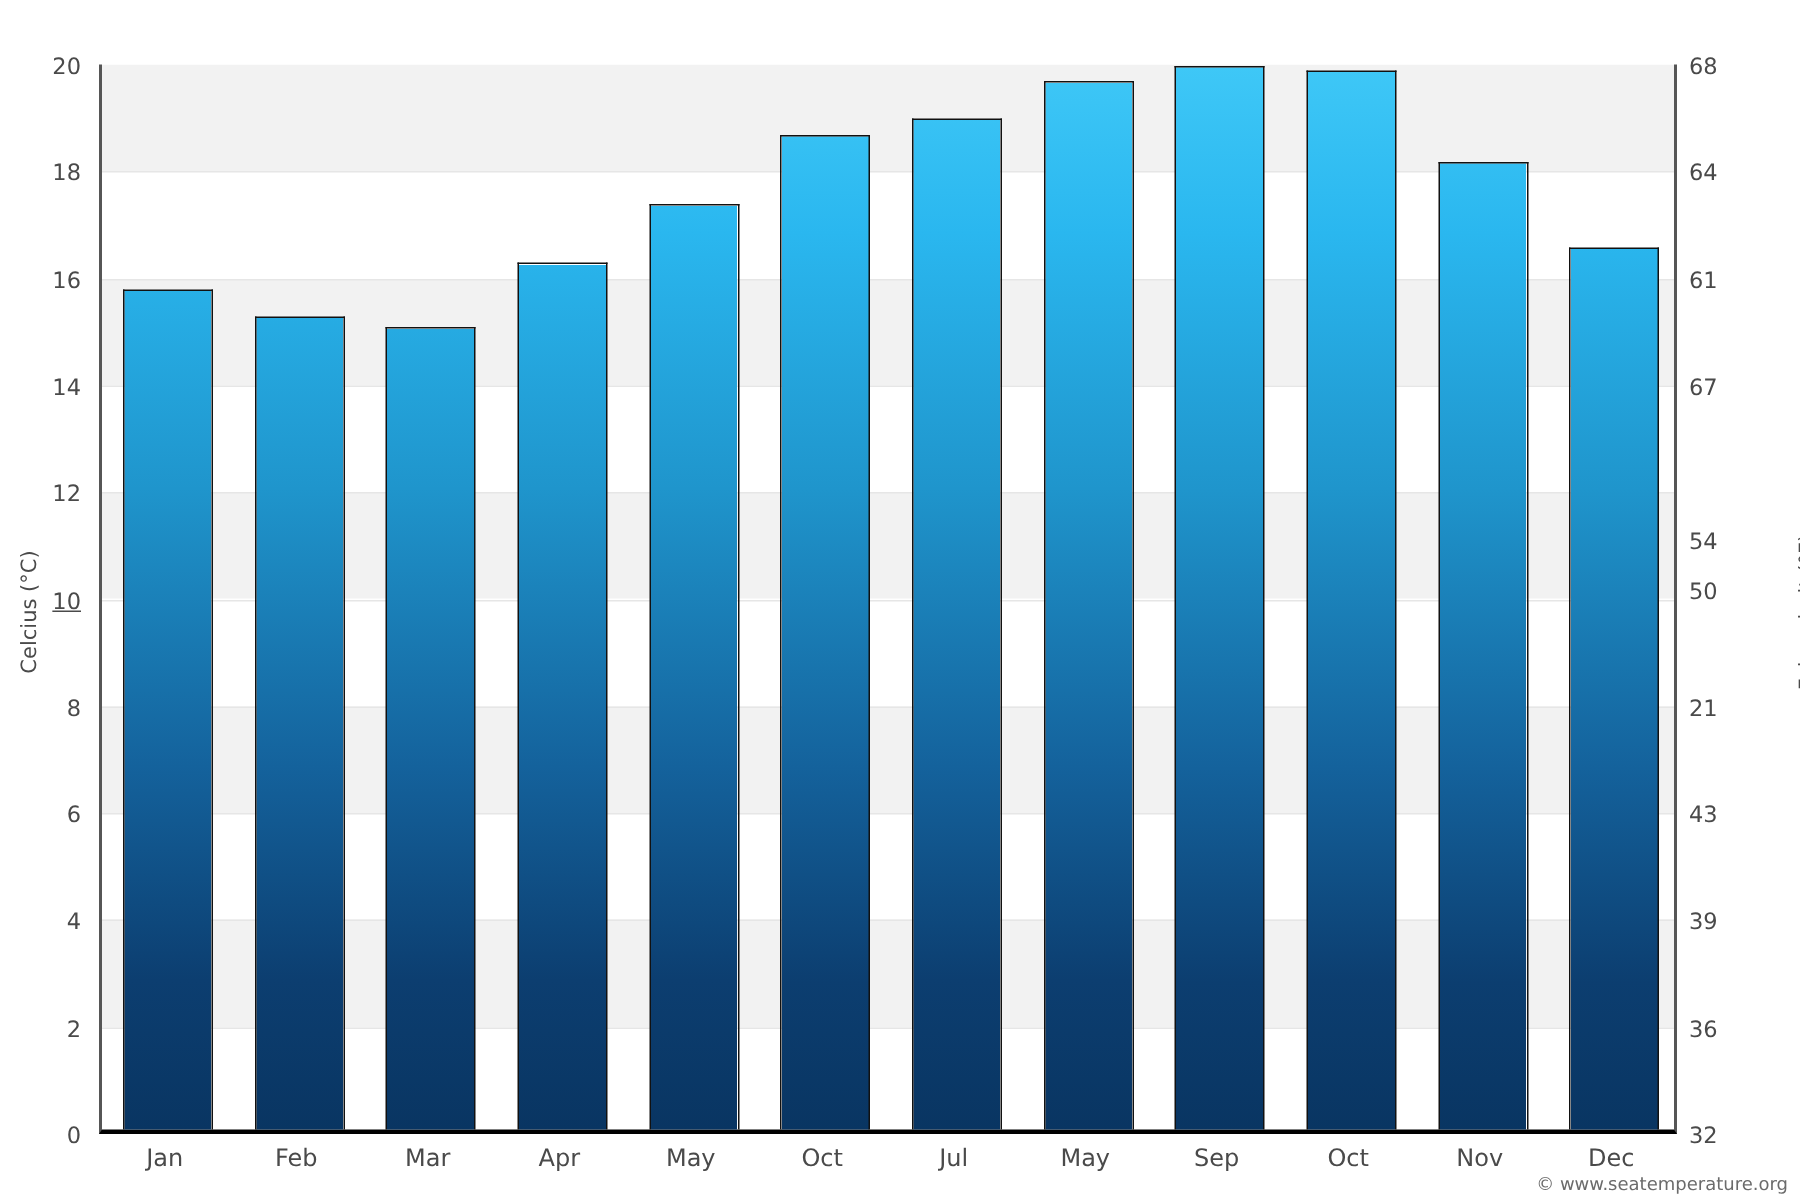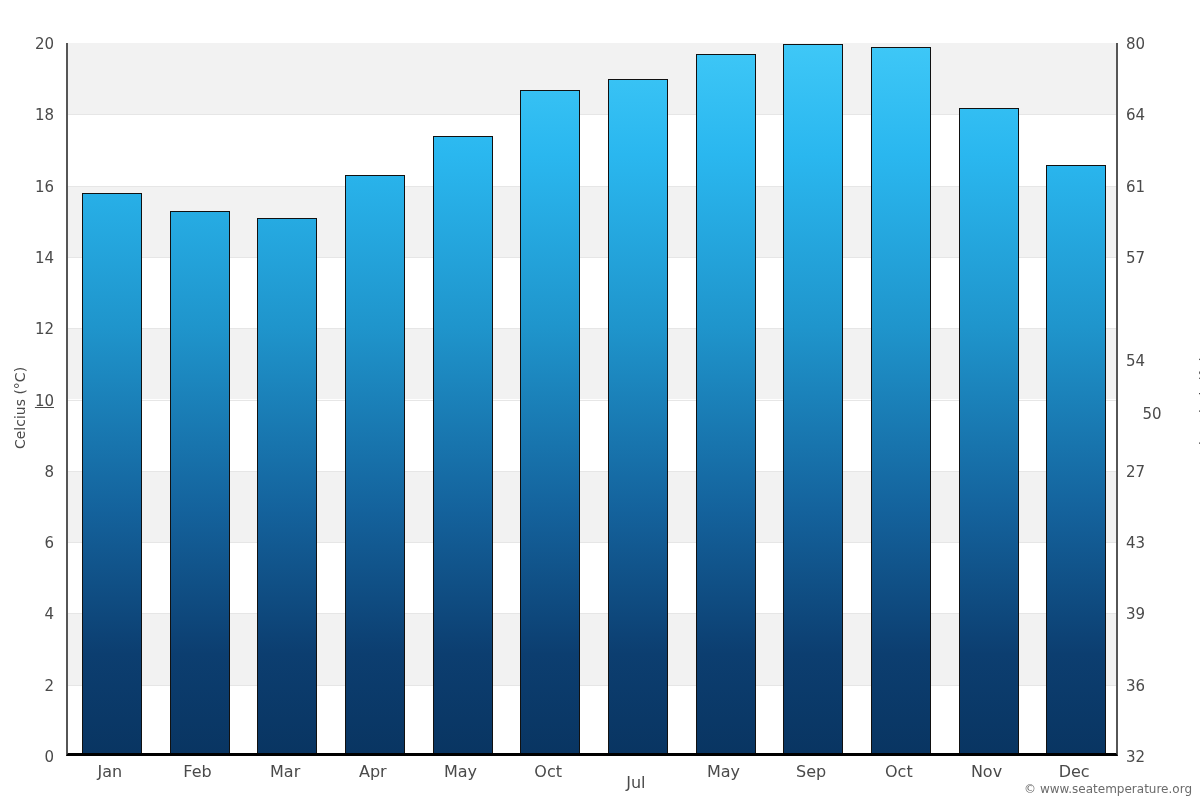--- a/index.html
+++ b/index.html
@@ -202,36 +202,36 @@
       <div class="y-left-tick" style="top: 248.9px;">14</div>
       <div class="y-left-tick" style="top: 177.6px;">16</div>
       <div class="y-left-tick" style="top: 106.3px;">18</div>
       <div class="y-left-tick" style="top: 35px;">20</div>
     </div>
   <div id="y-right-ticks">
       <div class="y-right-tick" style="top: 748px;">32</div>
       <div class="y-right-tick" style="top: 676.7px;">36</div>
       <div class="y-right-tick" style="top: 605.4px;">39</div>
       <div class="y-right-tick" style="top: 534.1px;">43</div>
-      <div class="y-right-tick" style="top: 462.8px;">27</div>
-      <div class="y-right-tick" style="top: 405px; text-align: center;">50</div>
+      <div class="y-right-tick" style="top: 462.8px;">21</div>
+      <div class="y-right-tick" style="top: 385px;">50</div>
       <div class="y-right-tick" style="top: 320.2px; margin-top: 32px;">54</div>
-      <div class="y-right-tick" style="top: 248.9px;">57</div>
+      <div class="y-right-tick" style="top: 248.9px;">67</div>
       <div class="y-right-tick" style="top: 177.6px;">61</div>
       <div class="y-right-tick" style="top: 106.3px;">64</div>
-      <div class="y-right-tick" style="top: 35px;">80</div>
+      <div class="y-right-tick" style="top: 35px;">68</div>
     </div>
   <div id="x-ticks">
       <div class="x-tick" style="left: 65.8333px;">Jan</div>
       <div class="x-tick" style="left: 153.5px;">Feb</div>
       <div class="x-tick" style="left: 241.167px;">Mar</div>
       <div class="x-tick" style="left: 328.833px;">Apr</div>
       <div class="x-tick" style="left: 416.5px;">May</div>
       <div class="x-tick" style="left: 504.167px;">Oct</div>
-      <div class="x-tick" style="left: 591.833px; margin-top: 11px;">Jul</div>
+      <div class="x-tick" style="left: 591.833px;">Jul</div>
       <div class="x-tick" style="left: 679.5px;">May</div>
       <div class="x-tick" style="left: 767.167px;">Sep</div>
       <div class="x-tick" style="left: 854.833px;">Oct</div>
       <div class="x-tick" style="left: 942.5px;">Nov</div>
       <div class="x-tick" style="left: 1030.17px;">Dec</div>
     </div>
 
   <div class="axis-title axis-title-left">Celcius (°C)</div>
 
   <div class="axis-title axis-title-right">Fahrenheit (°F)</div>

